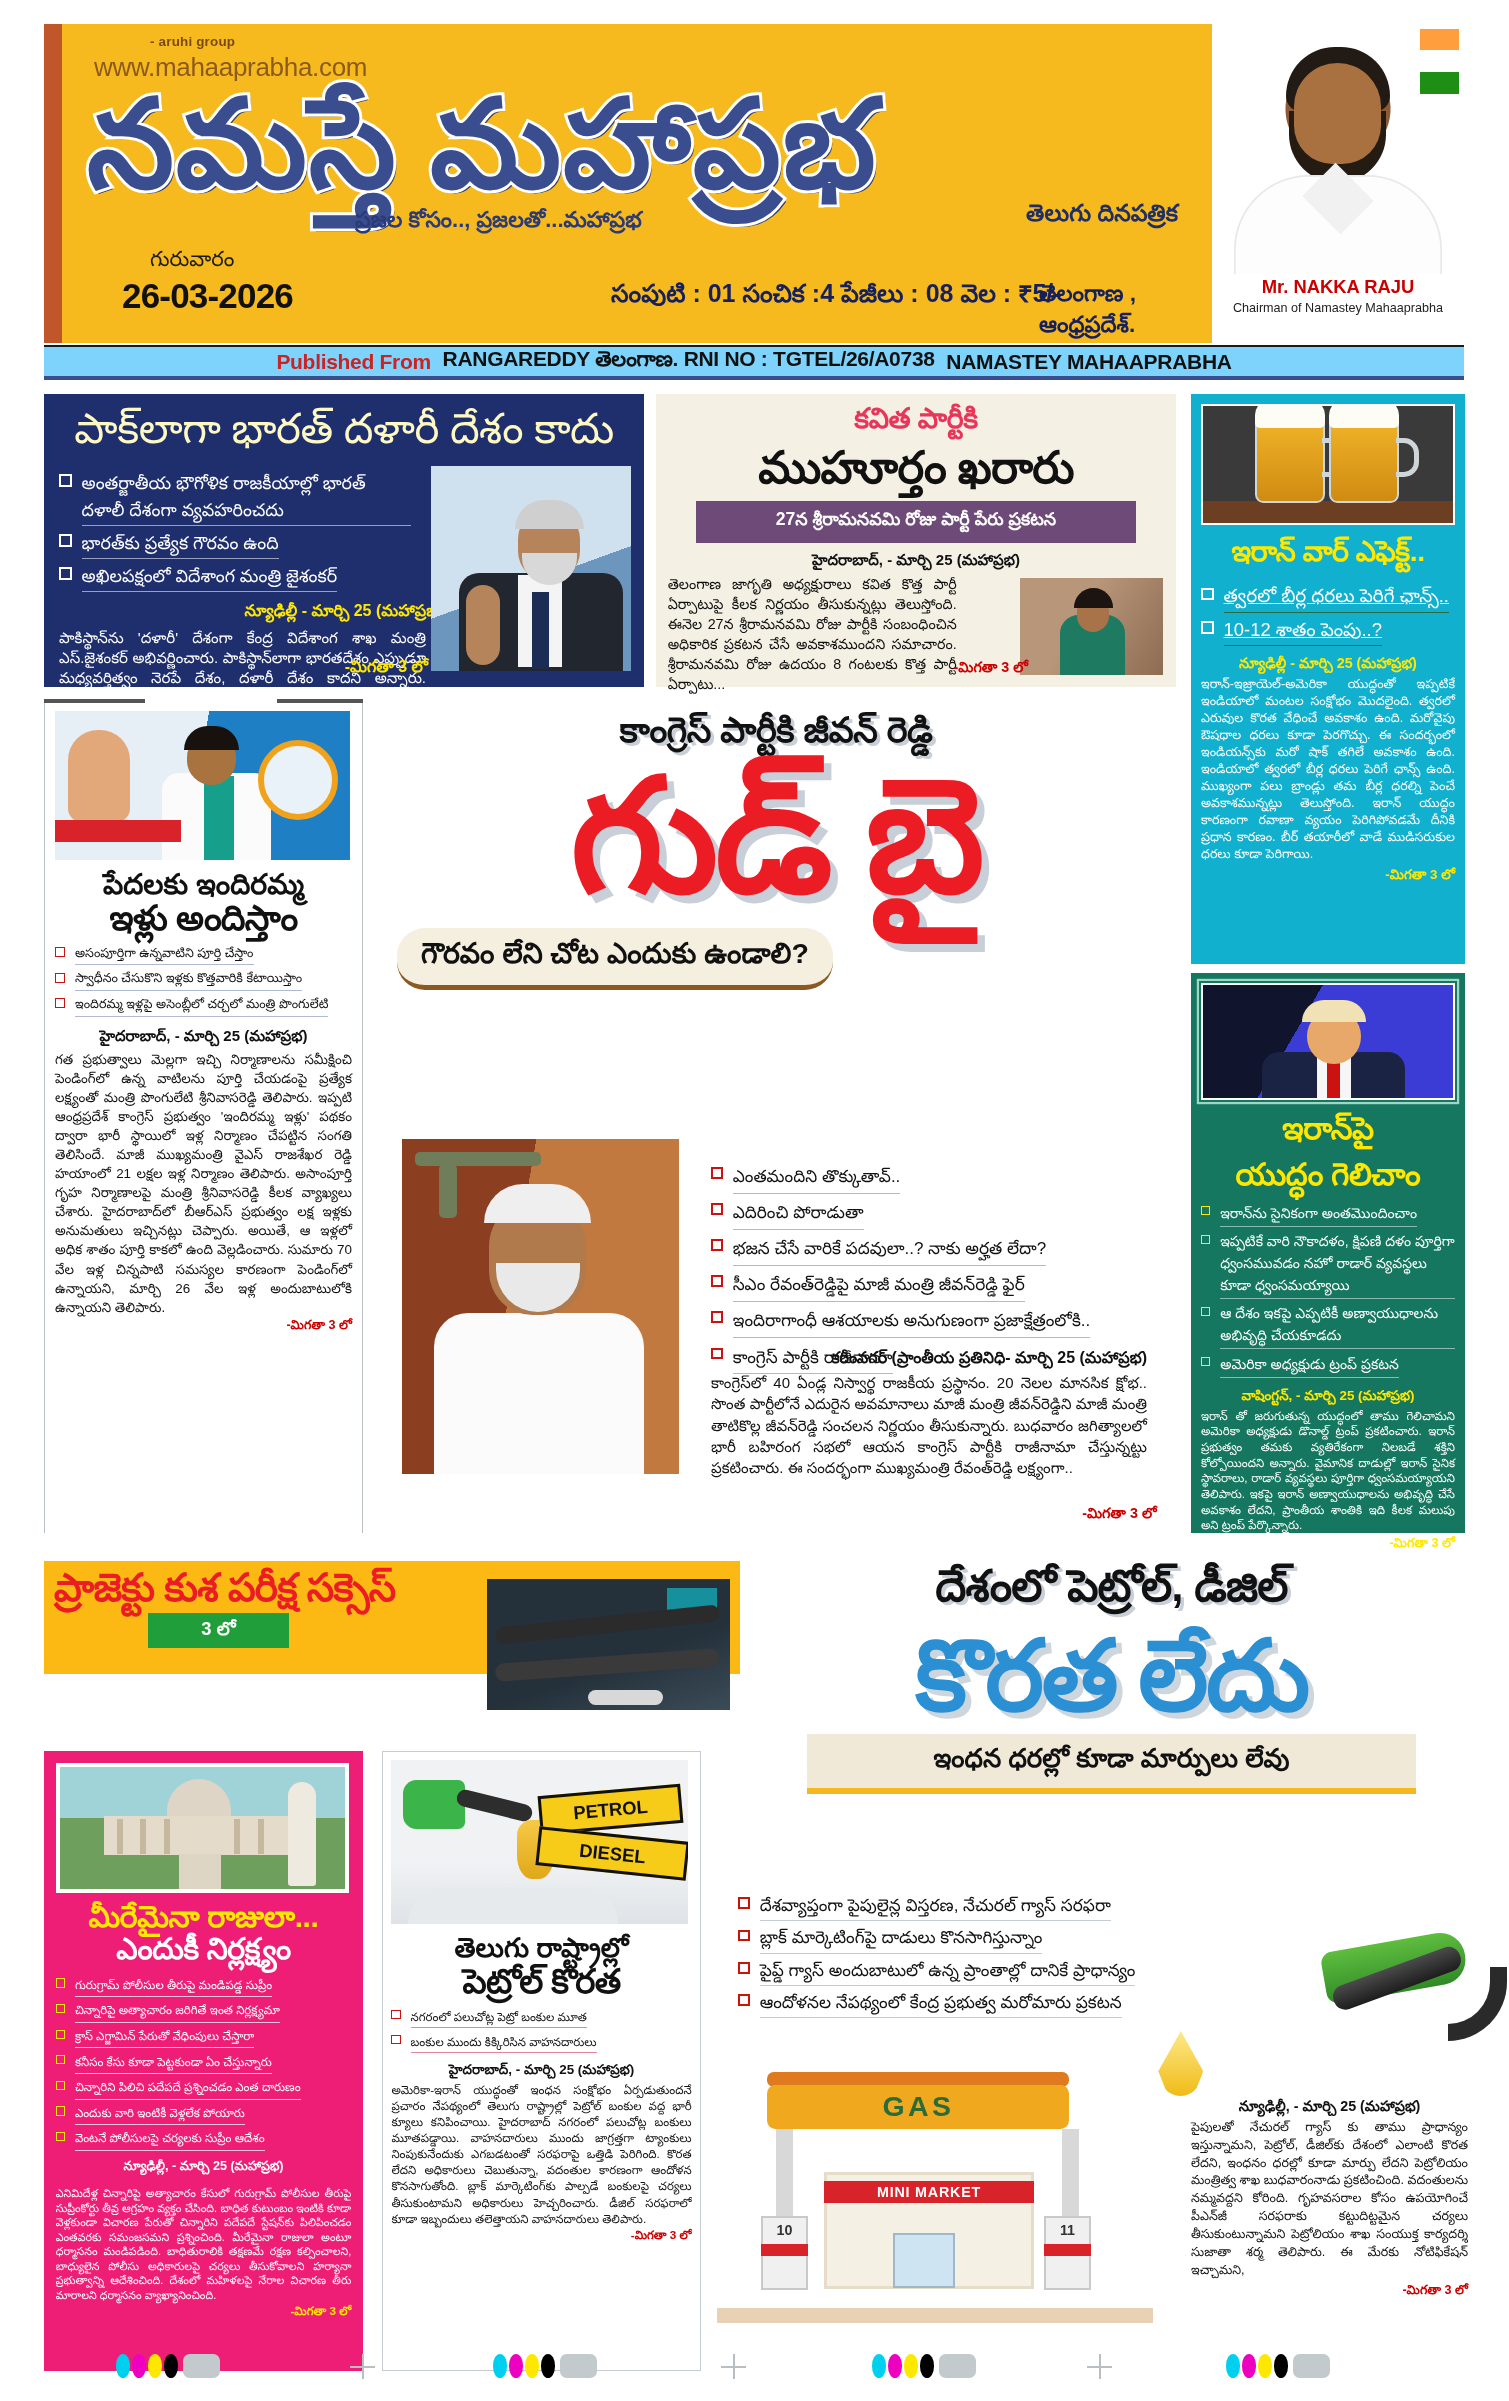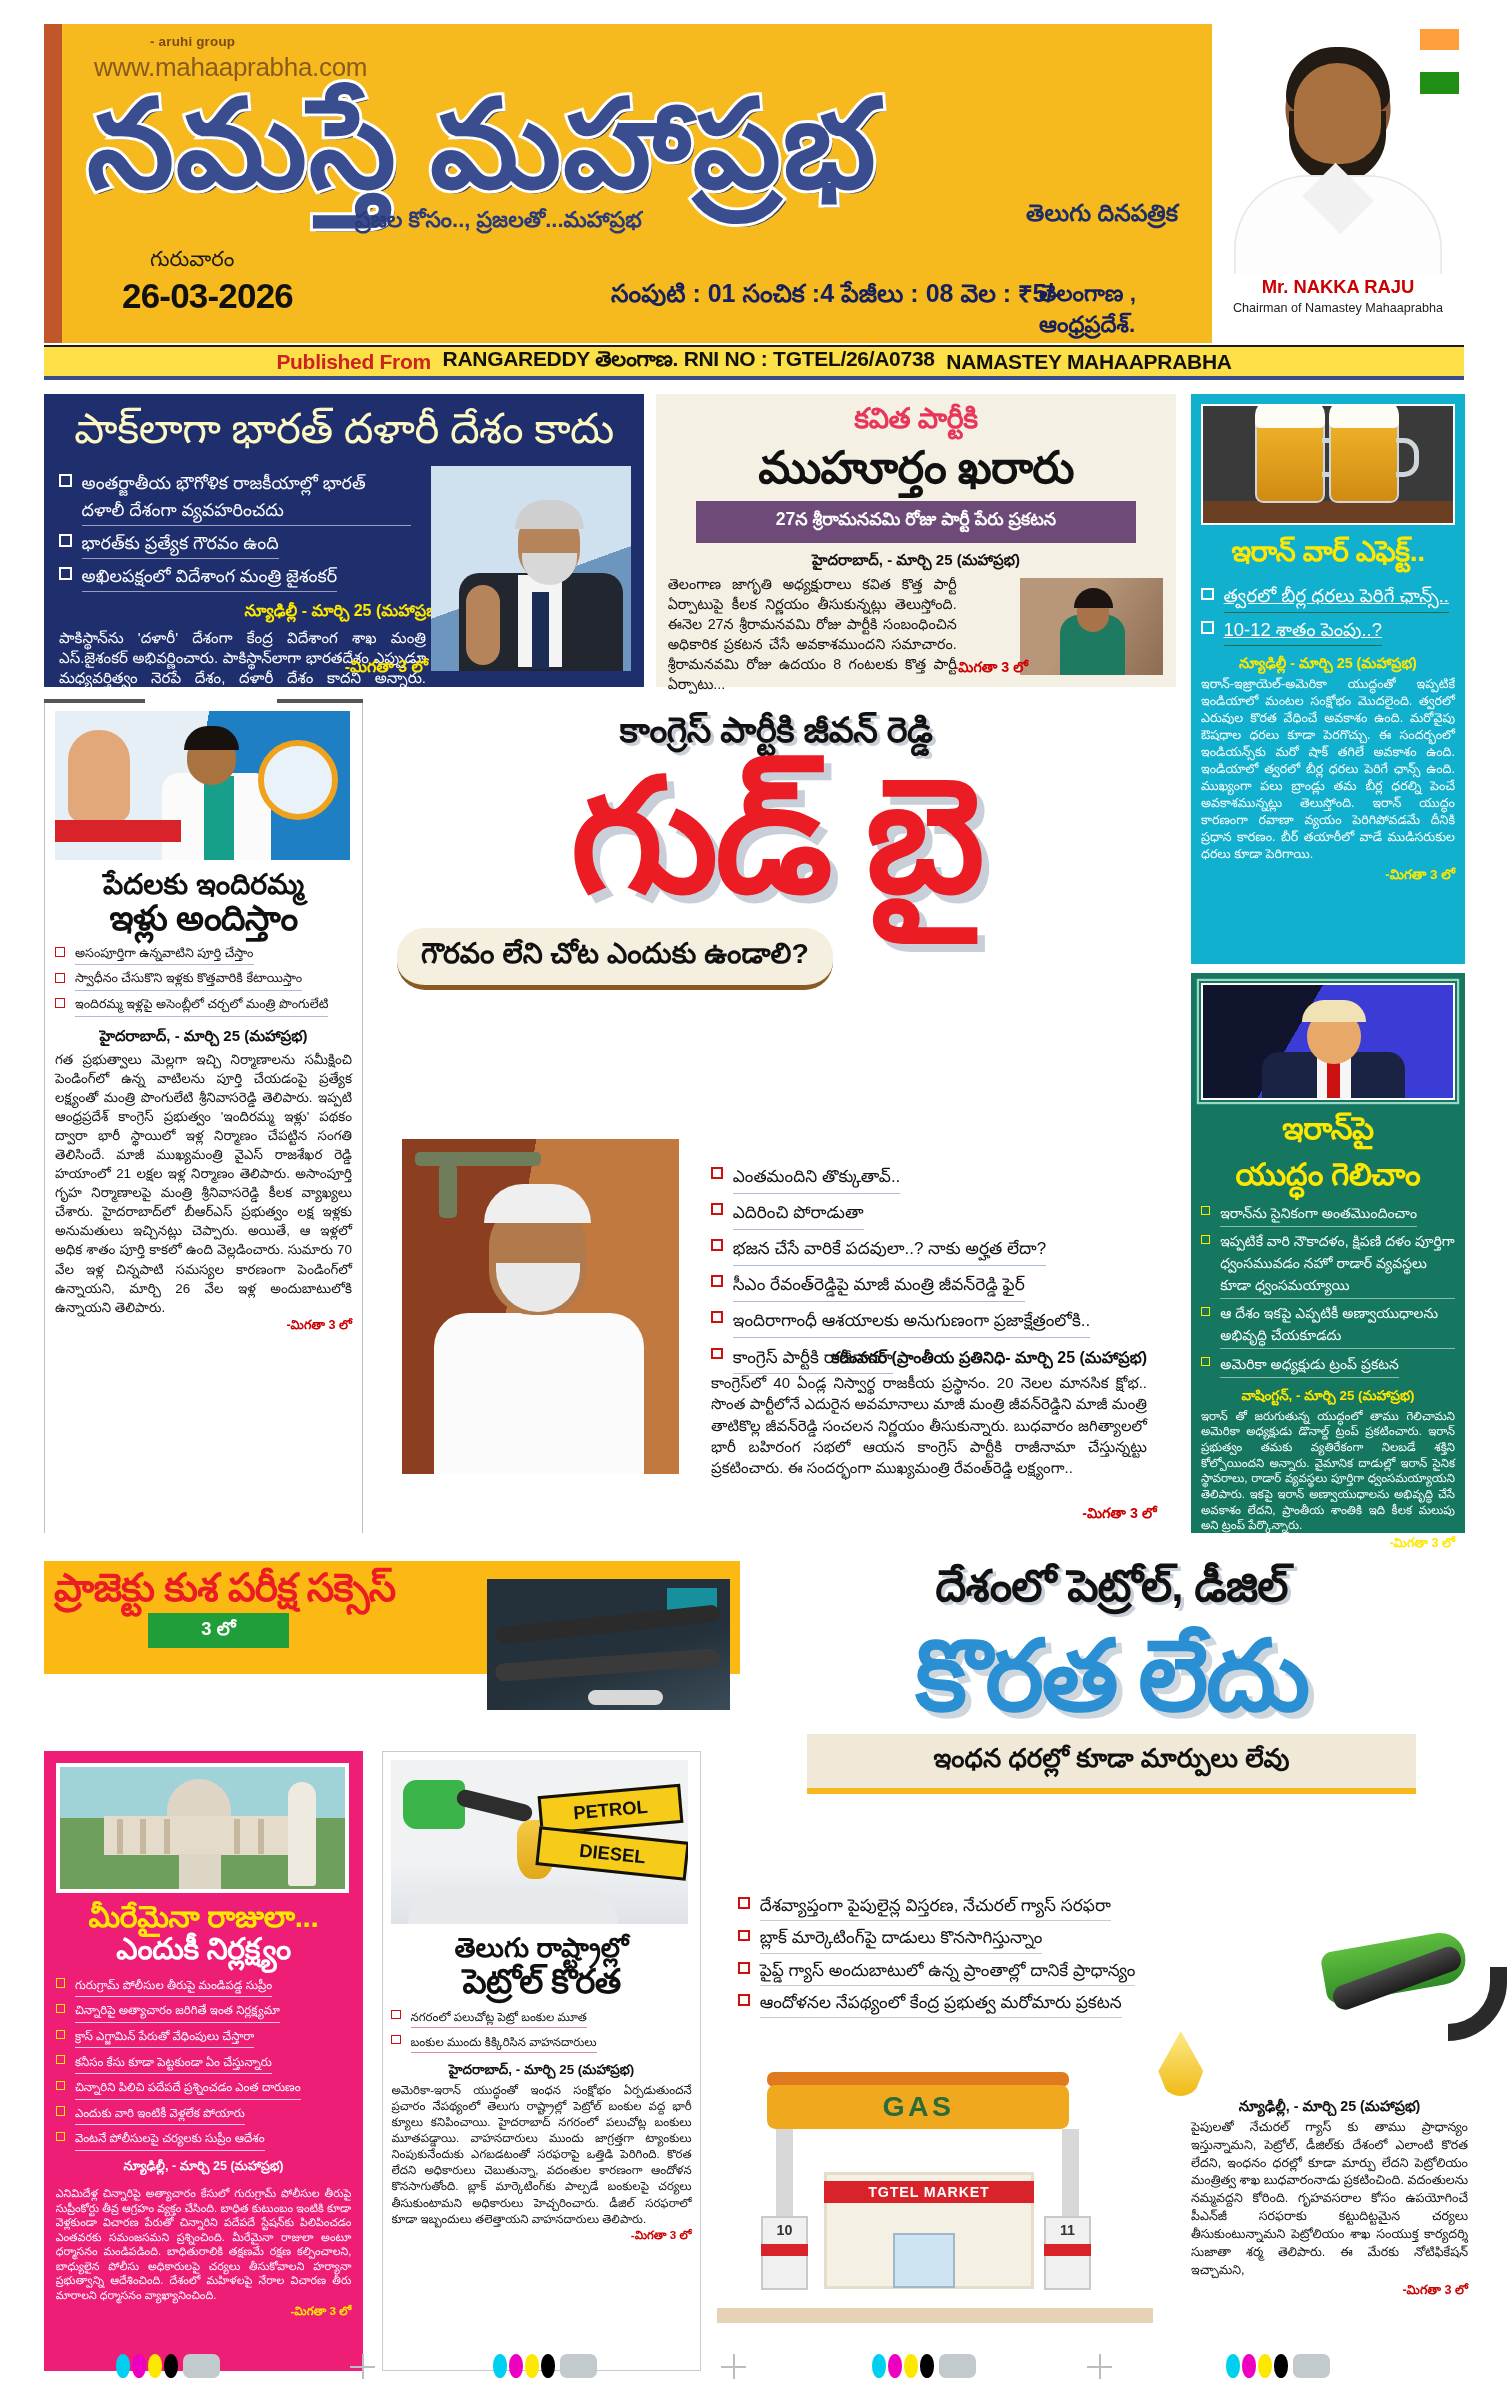--- a/index.html
+++ b/index.html
@@ -59,21 +59,21 @@
   .chairman-role{ position:absolute; left:0; right:0; top:277px; text-align:center; font-size:12.6px; color:#222;}
 
   .datebar { position:absolute; left:0; right:0; bottom:18.4px; height:77px; }
   .weekday{ position:absolute; left:88px; top:0px; font-size:21px; color:#1b1b1b;}
   .datebig{ position:absolute; left:60px; top:28.5px; font-size:35px; font-weight:bold; color:#111; letter-spacing:-0.8px;}
   .issue{ position:absolute; left:549px; top:32px; font-size:25px; color:#16205c; font-weight:bold; white-space:nowrap;}
   .region{ position:absolute; left:977px; top:34px; font-size:22.6px; color:#16205c; font-weight:bold;}
 
   .pubbar{
     position:absolute; left:44px; top:345px; width:1420px; height:35px;
-    background:#fde047; border-top:2.5px solid #1a1a1a; border-bottom:4.2px solid #3a4d8f;
+    background:#7dd3fc; border-top:2.5px solid #1a1a1a; border-bottom:4.2px solid #3a4d8f;
     display:flex; align-items:center; justify-content:center; gap:11.7px;
     font-size:21px; font-weight:bold; color:#111; letter-spacing:-0.3px;
   }
   .pubbar .pf{ color:#cc2222; }
 
   
   .box { position:absolute; }
   .bul { display:flex; gap:10px; align-items:flex-start; margin-bottom:4.2px;}
   .sq { width:12.6px; height:12.6px; border:2.5px solid #cc1111; flex:0 0 auto; margin-top:4.2px;}
   .sq.w { border-color:#ffffff; }
@@ -546,21 +546,21 @@
   </div>
 
   <div class="gas-art">
     <div class="ga-ground"></div>
     <div class="ga-post" style="left:59px;"></div>
     <div class="ga-post" style="left:345px;"></div>
     <div class="ga-canopy2"></div>
     <div class="ga-canopy"></div>
     <div class="ga-gas">GAS</div>
     <div class="ga-mart"></div>
-    <div class="ga-martband">TGTEL MARKET</div>
+    <div class="ga-martband">MINI MARKET</div>
     <div class="ga-door"></div>
     <div class="ga-pump" style="left:44px;"></div>
     <div class="ga-pumpnum" style="left:44px;">10</div>
     <div class="ga-red" style="left:44px;"></div>
     <div class="ga-pump" style="left:327px;"></div>
     <div class="ga-pumpnum" style="left:327px;">11</div>
     <div class="ga-red" style="left:327px;"></div>
   </div>
 
   <div class="nozzle-big" style="position:absolute; left:1165px; top:1912px; width:335px; height:218px;">

